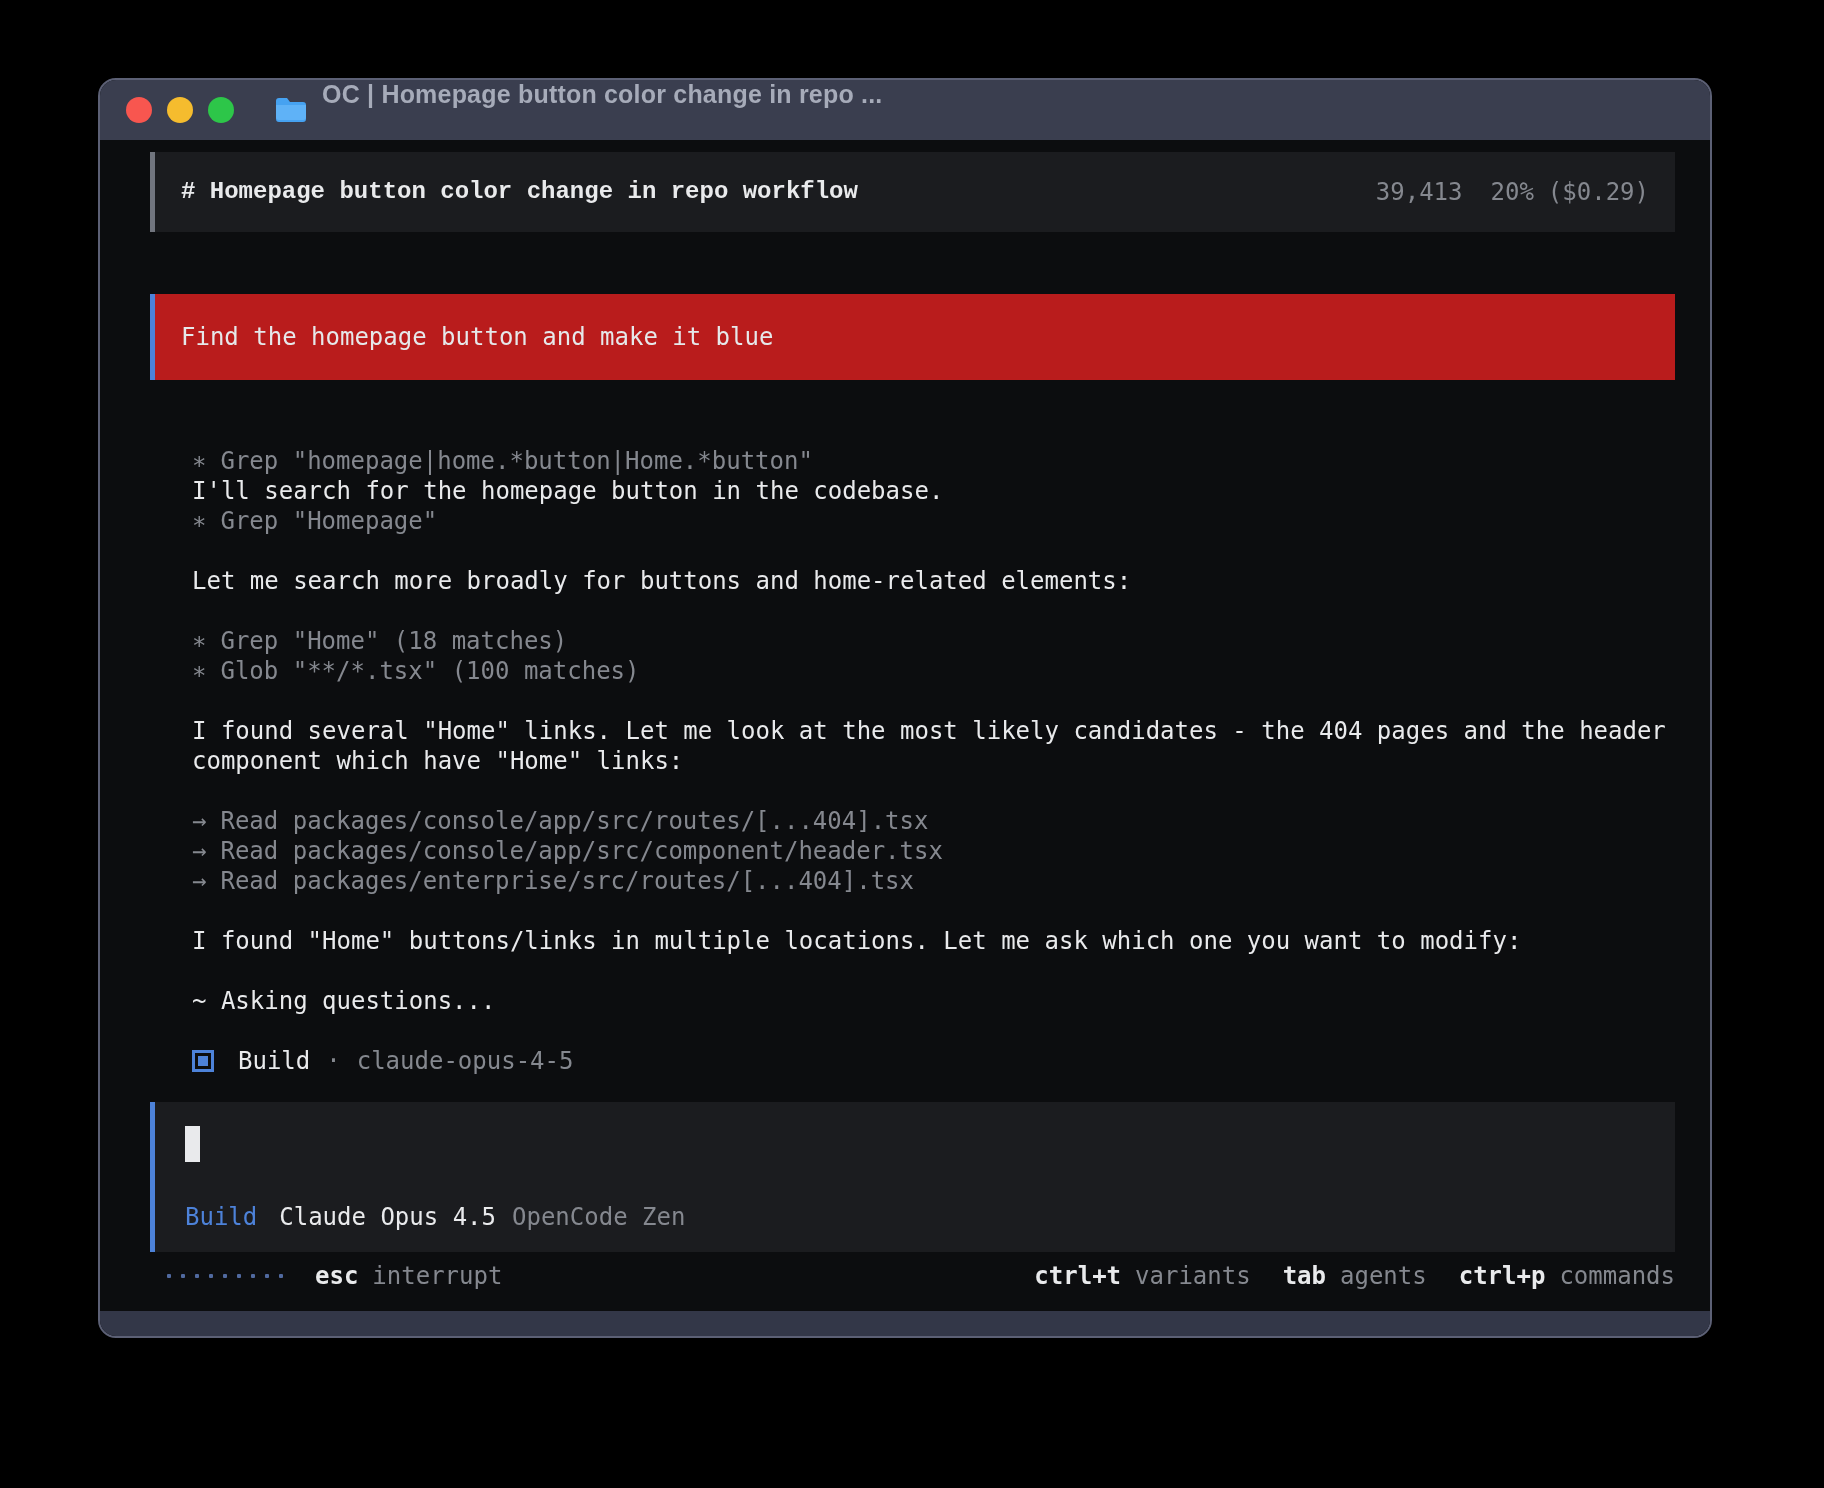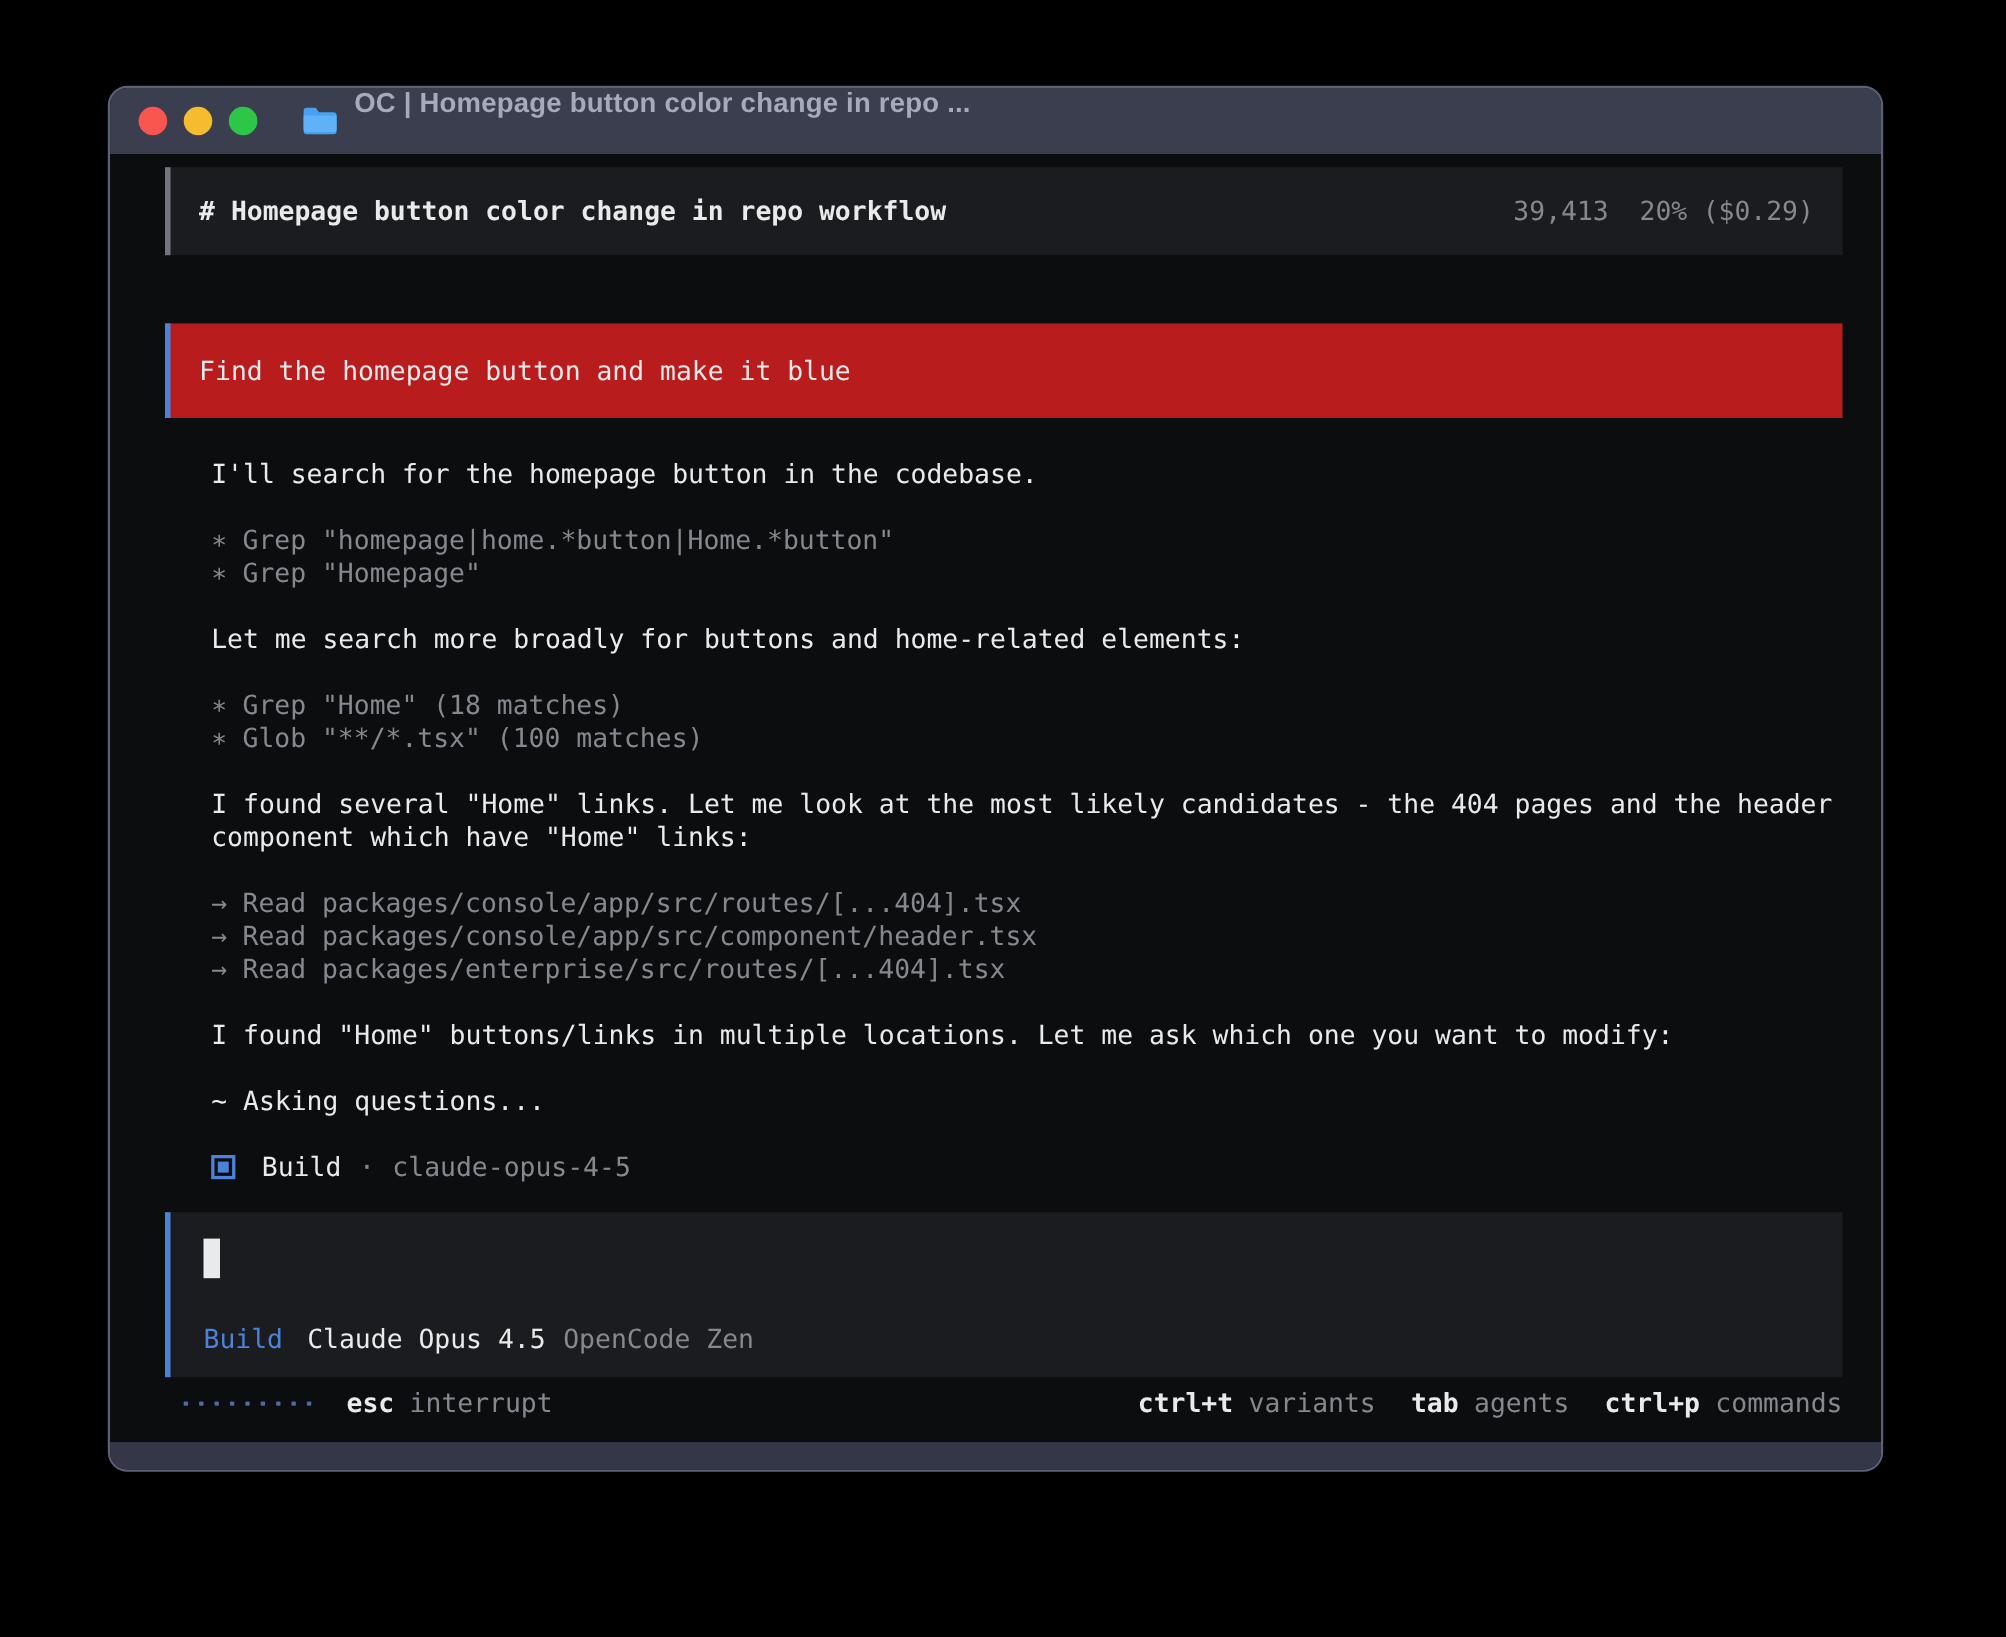--- a/index.html
+++ b/index.html
@@ -30,21 +30,21 @@
   .terminal {
     flex: 1 1 auto; padding: 12px 35px 0 50px;
     font-family: "DejaVu Sans Mono", monospace; font-size: 24px; line-height: 30px;
     color: #e9eaec; display: flex; flex-direction: column; overflow: hidden;
   }
 
   .session-header {
     height: 80px; flex: 0 0 80px; background: #1b1c1f; border-left: 5px solid #71757e;
     display: flex; align-items: center; justify-content: space-between; padding: 0 26px;
   }
-  .s-title { font-weight: bold; color: #e9eaec; }
+  .s-title { font-weight: bold; color: #e9eaec; font-family: Liberation Mono, monospace; }
   .s-meta { color: #85888f; display: flex; }
   .s-meta .tok { margin-right: 28px; }
   .s-meta .pct { margin-right: 14px; }
 
   .user-msg {
     margin-top: 62px; background: #b91c1c; border-left: 5px solid #4d82d9;
     padding: 28px 26px; color: #e6e8ea;
   }
 
   .transcript { margin-top: 36px; margin-left: 42px; }
@@ -120,22 +120,22 @@
           <span class="pct">20%</span>
           <span>($0.29)</span>
         </span>
       </div>
 
       <div class="user-msg">
         <span>Find the homepage button and make it blue</span>
       </div>
 
       <div class="transcript" id="transcript">
+          <div class="t-line tool gap"><span class="t-bullet">∗</span><span>Grep "homepage|home.*button|Home.*button"</span></div>
           <div class="t-line text"><span>I'll search for the homepage button in the codebase.</span></div>
-          <div class="t-line tool gap"><span class="t-bullet">∗</span><span>Grep "homepage|home.*button|Home.*button"</span></div>
           <div class="t-line tool"><span class="t-bullet">∗</span><span>Grep "Homepage"</span></div>
           <div class="t-line text gap"><span>Let me search more broadly for buttons and home-related elements:</span></div>
           <div class="t-line tool gap"><span class="t-bullet">∗</span><span>Grep "Home" (18 matches)</span></div>
           <div class="t-line tool"><span class="t-bullet">∗</span><span>Glob "**/*.tsx" (100 matches)</span></div>
           <div class="t-line text gap"><span>I found several "Home" links. Let me look at the most likely candidates - the 404 pages and the header component which have "Home" links:</span></div>
           <div class="t-line tool gap"><span class="t-bullet">→</span><span>Read packages/console/app/src/routes/[...404].tsx</span></div>
           <div class="t-line tool"><span class="t-bullet">→</span><span>Read packages/console/app/src/component/header.tsx</span></div>
           <div class="t-line tool"><span class="t-bullet">→</span><span>Read packages/enterprise/src/routes/[...404].tsx</span></div>
           <div class="t-line text gap"><span>I found "Home" buttons/links in multiple locations. Let me ask which one you want to modify:</span></div>
           <div class="t-line text gap"><span>~ Asking questions...</span></div>

